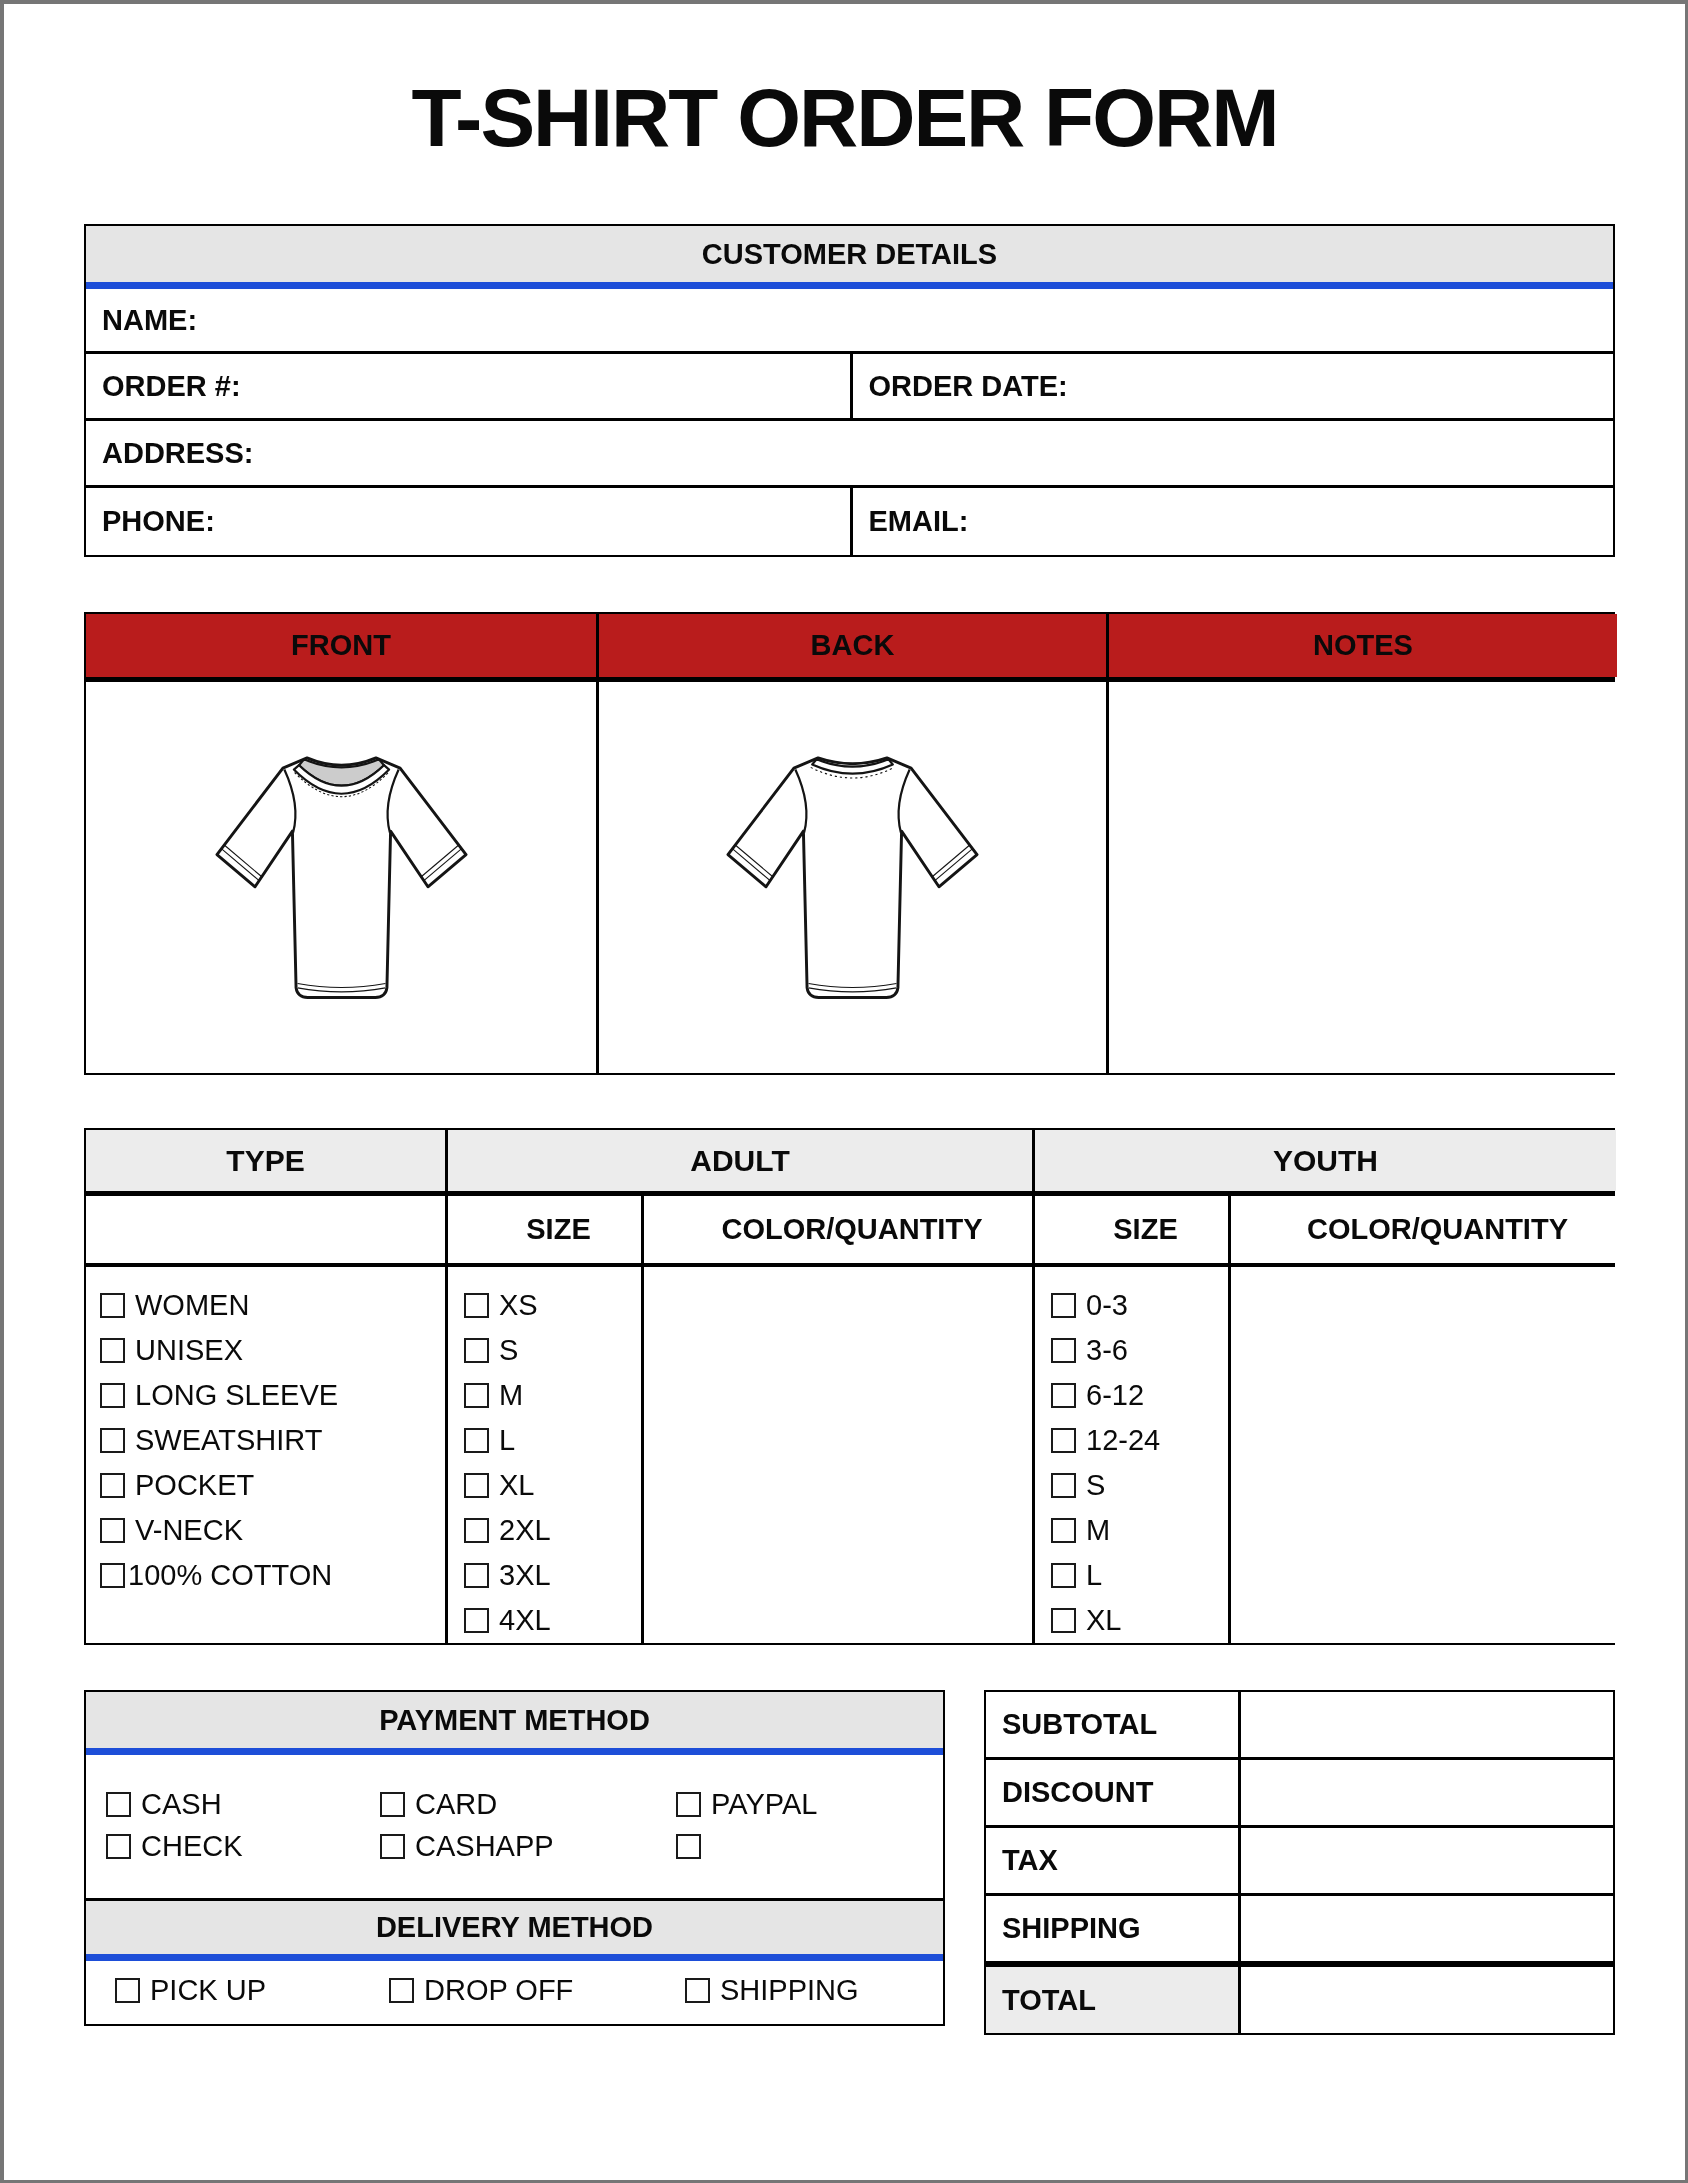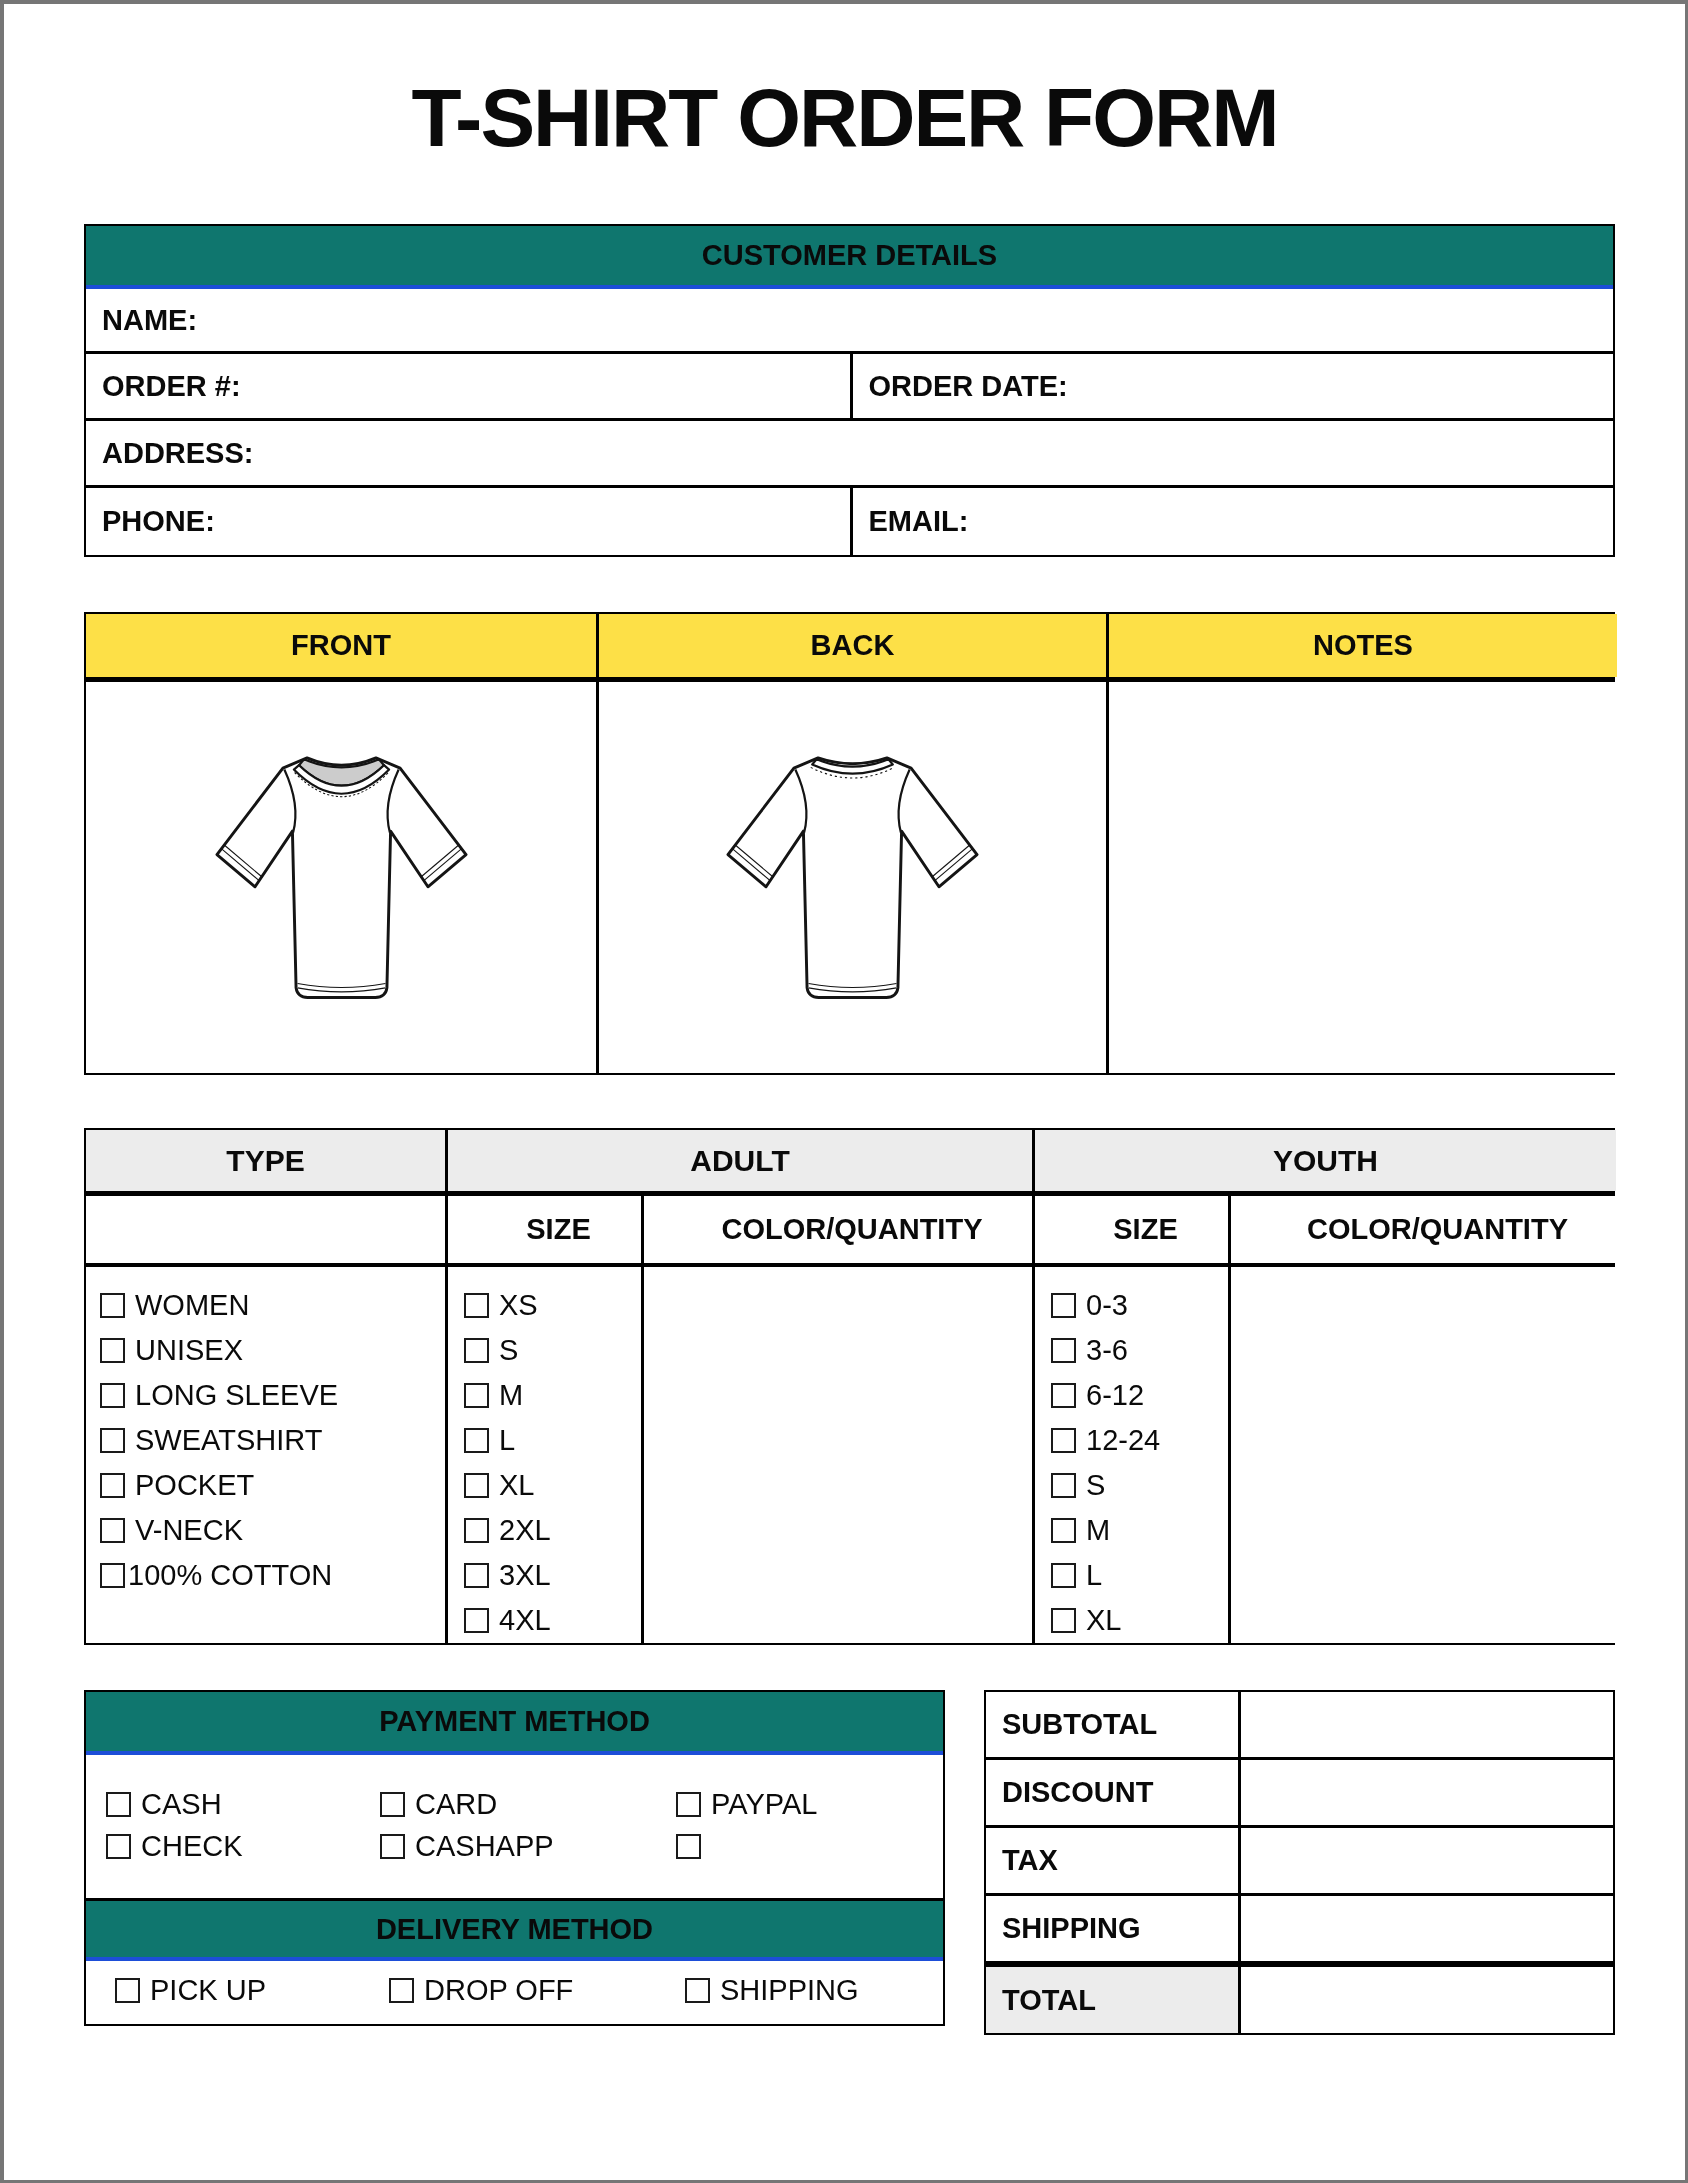--- a/index.html
+++ b/index.html
@@ -13,41 +13,41 @@
 
   
   .title{
     top:73px;left:0;width:100%;text-align:center;
     font-size:82px;font-weight:bold;letter-spacing:-2px;line-height:1;
   }
 
   
   .tbl{border:2px solid #000;background:#fff;}
   .hdr{
-    background:#0f766e;display:flex;align-items:center;justify-content:center;
-    font-weight:bold;font-size:29px;border-bottom:4px solid #1d4ed8;box-sizing:border-box;
+    background:#e5e5e5;display:flex;align-items:center;justify-content:center;
+    font-weight:bold;font-size:29px;border-bottom:7px solid #1d4ed8;box-sizing:border-box;
   }
   .cellL{border-left:3px solid #000;}
   .lbl{font-weight:bold;font-size:29px;}
   .fill{flex:1 1 auto;height:100%;}
 
   
   .cust{left:80px;top:220px;width:1531px;}
   .cust .hdr{height:63px;}
   .crow{display:flex;align-items:center;box-sizing:border-box;border-bottom:3px solid #000;padding:0;}
   .crow.last{border-bottom:none;}
   .crow .cell{display:flex;align-items:center;height:100%;box-sizing:border-box;padding-left:16px;gap:32px;}
   .h66{height:65px;} .h68{height:67px;}
   .half{width:765px;}
 
   
   .design{left:80px;top:608px;width:1531px;}
   .dgrid{display:grid;grid-template-columns:510px 510px 511px;}
   .design .hcell{
-    background:#fde047;height:63px;display:flex;align-items:center;justify-content:center;
+    background:#b91c1c;height:63px;display:flex;align-items:center;justify-content:center;
     font-weight:bold;font-size:29px;box-sizing:border-box;
   }
   .dhead{border-bottom:5px solid #000;}
   .dbody .bcell{height:391px;display:flex;align-items:center;justify-content:center;box-sizing:border-box;background:#fff;}
 
   
   .order{left:80px;top:1124px;width:1531px;}
   .ogrid{display:grid;grid-template-columns:359px 196px 391px 196px 388px;}
   .order .hcell{
     background:#ececec;height:61px;display:flex;align-items:center;justify-content:center;

